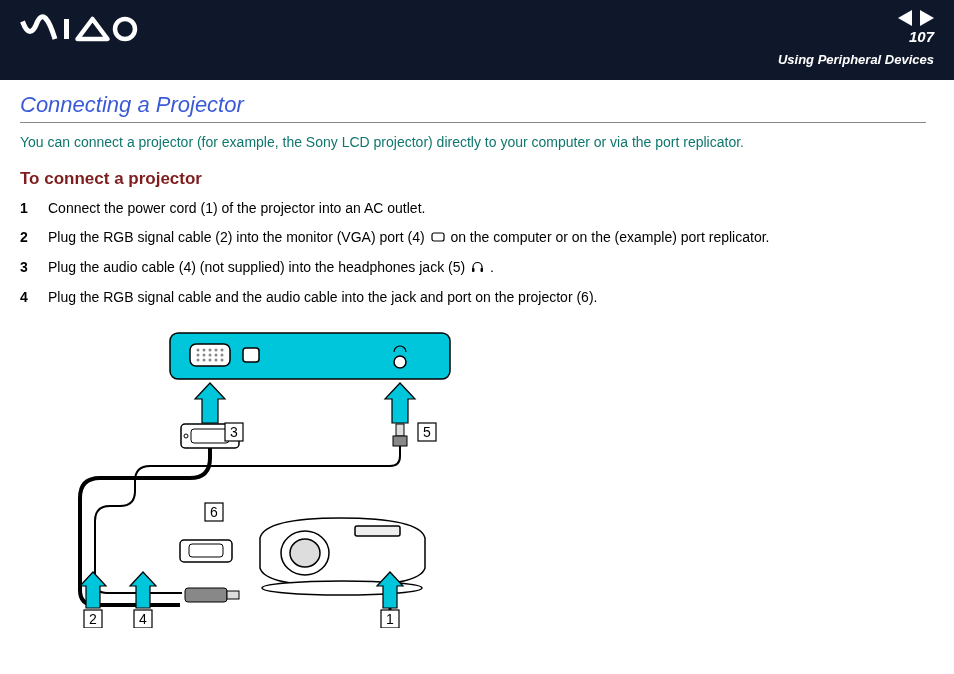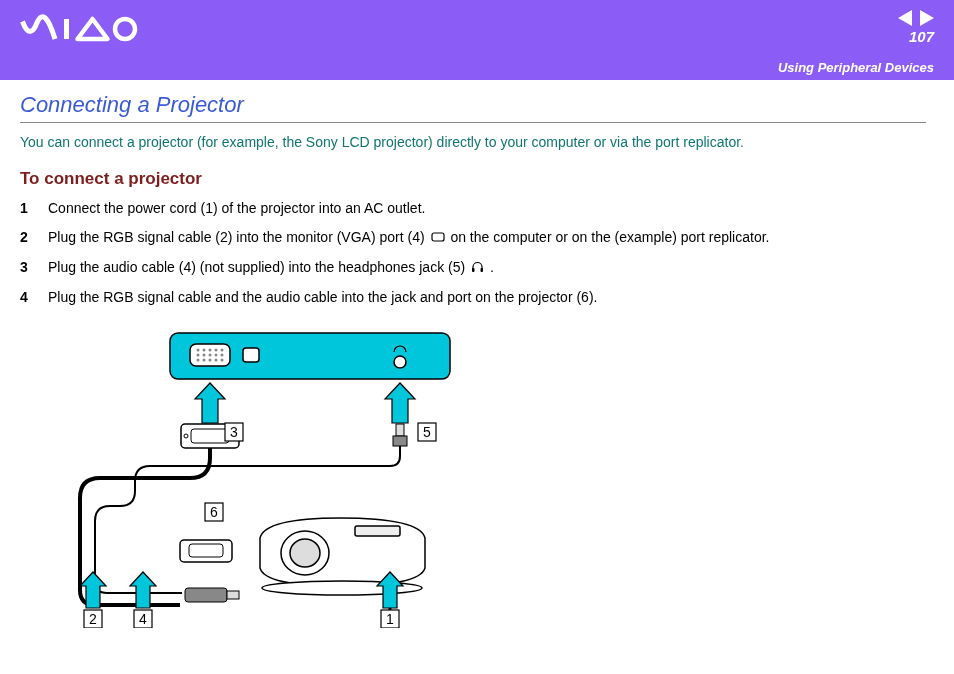--- a/index.html
+++ b/index.html
@@ -1,24 +1,24 @@
 <!DOCTYPE html>
 <html><head>
 <meta charset="utf-8">
 <style>
   * { box-sizing: border-box; margin: 0; padding: 0; }
   body { width: 954px; height: 674px; font-family: Arial, Helvetica, sans-serif; background: #fff; }
-  .header { background: #8b5cf6; color: #fff; height: 80px; position: relative; }
+  .header { background: #0f172a; color: #fff; height: 80px; position: relative; }
   .vaio-logo { position: absolute; top: 14px; left: 20px; height: 30px; }
   .nav-arrows { position: absolute; top: 10px; right: 20px; display: flex; gap: 8px; }
   .arrow { width: 0; height: 0; border-top: 8px solid transparent; border-bottom: 8px solid transparent; }
   .arrow-left { border-right: 14px solid #fff; }
   .arrow-right { border-left: 14px solid #fff; }
   .page-number { position: absolute; top: 28px; right: 20px; font-weight: bold; font-style: italic; font-size: 15px; }
-  .section-label { position: absolute; top: 60px; right: 20px; font-weight: bold; font-style: italic; font-size: 13px; }
+  .section-label { position: absolute; top: 52px; right: 20px; font-weight: bold; font-style: italic; font-size: 13px; }
   .content { padding: 12px 28px 0 20px; }
   .title { color: #3b5bd6; font-style: italic; font-size: 22px; font-weight: normal; margin-bottom: 4px; }
   .hr { border: none; border-top: 1px solid #888; margin-bottom: 10px; }
   .intro { font-size: 14px; color: #0f766e; margin-bottom: 16px; line-height: 1.4; }
   .subtitle { color: #7f1d1d; font-size: 17px; margin-bottom: 10px; }
   .steps { list-style: none; }
   .steps li { display: flex; font-size: 14px; margin-bottom: 10px; line-height: 1.4; }
   .step-num { font-weight: bold; width: 28px; flex-shrink: 0; }
   .step-text { flex: 1; }
   .inline-icon { display: inline-block; vertical-align: middle; margin: 0 2px; }

